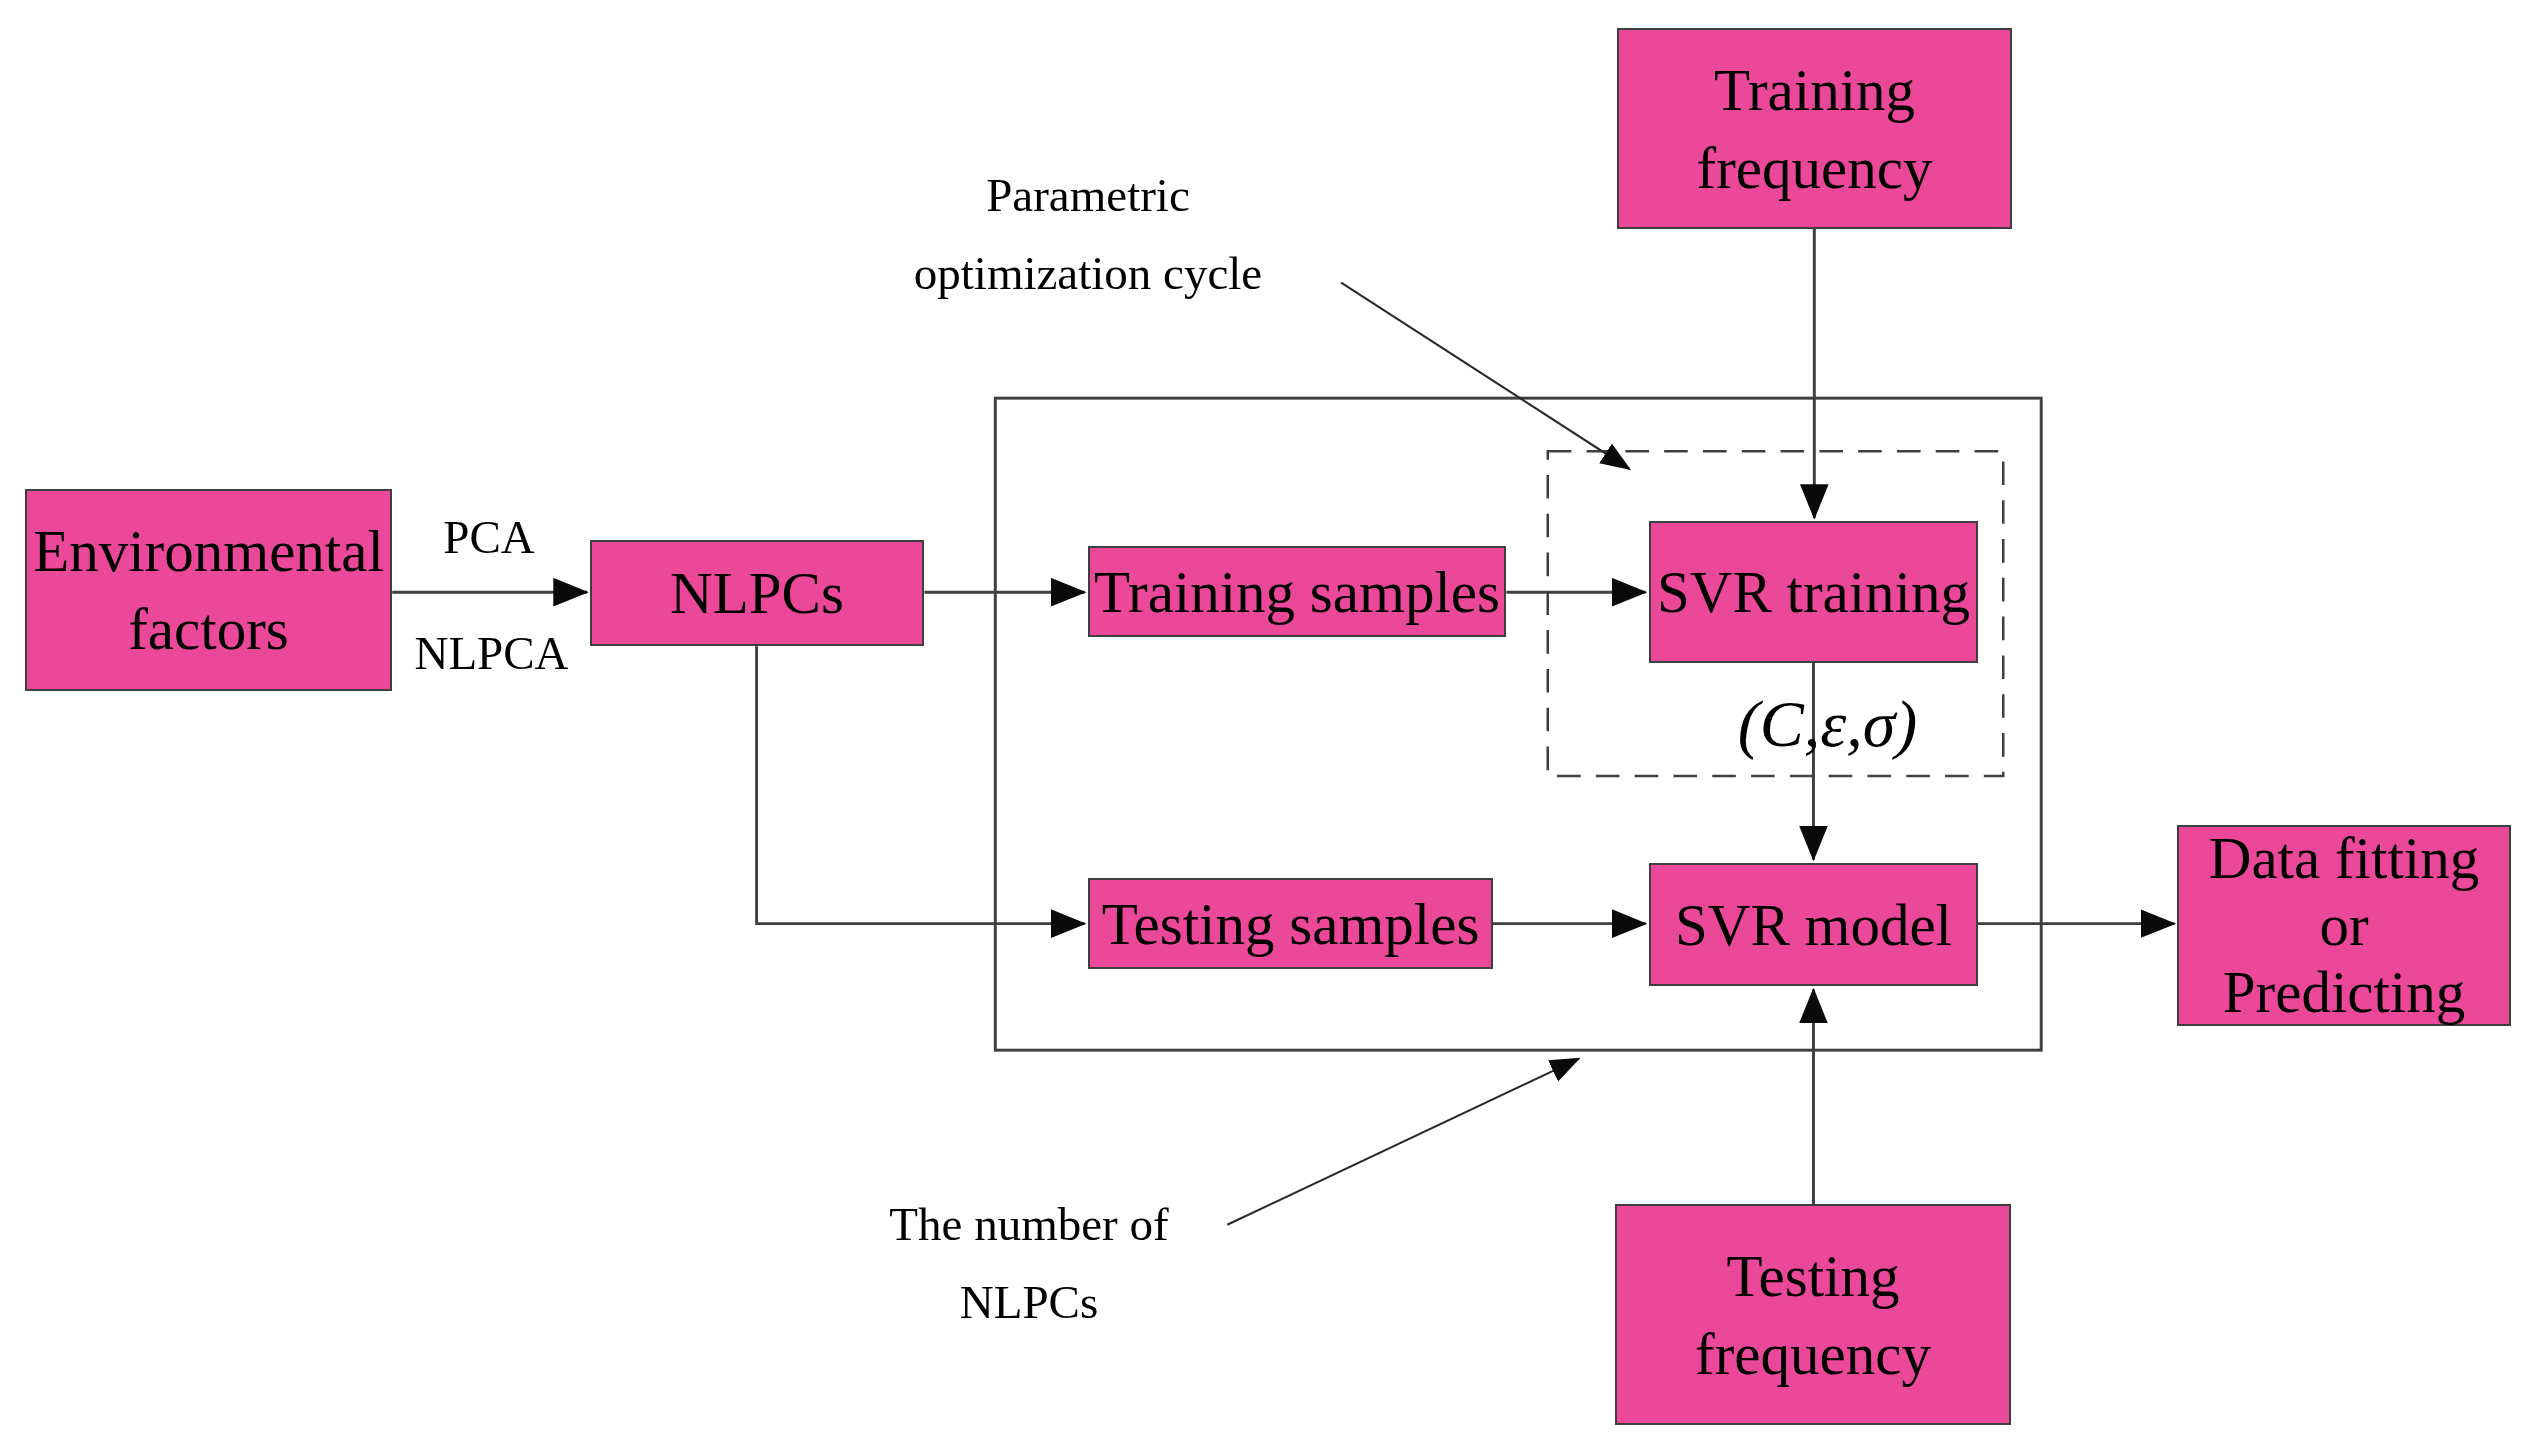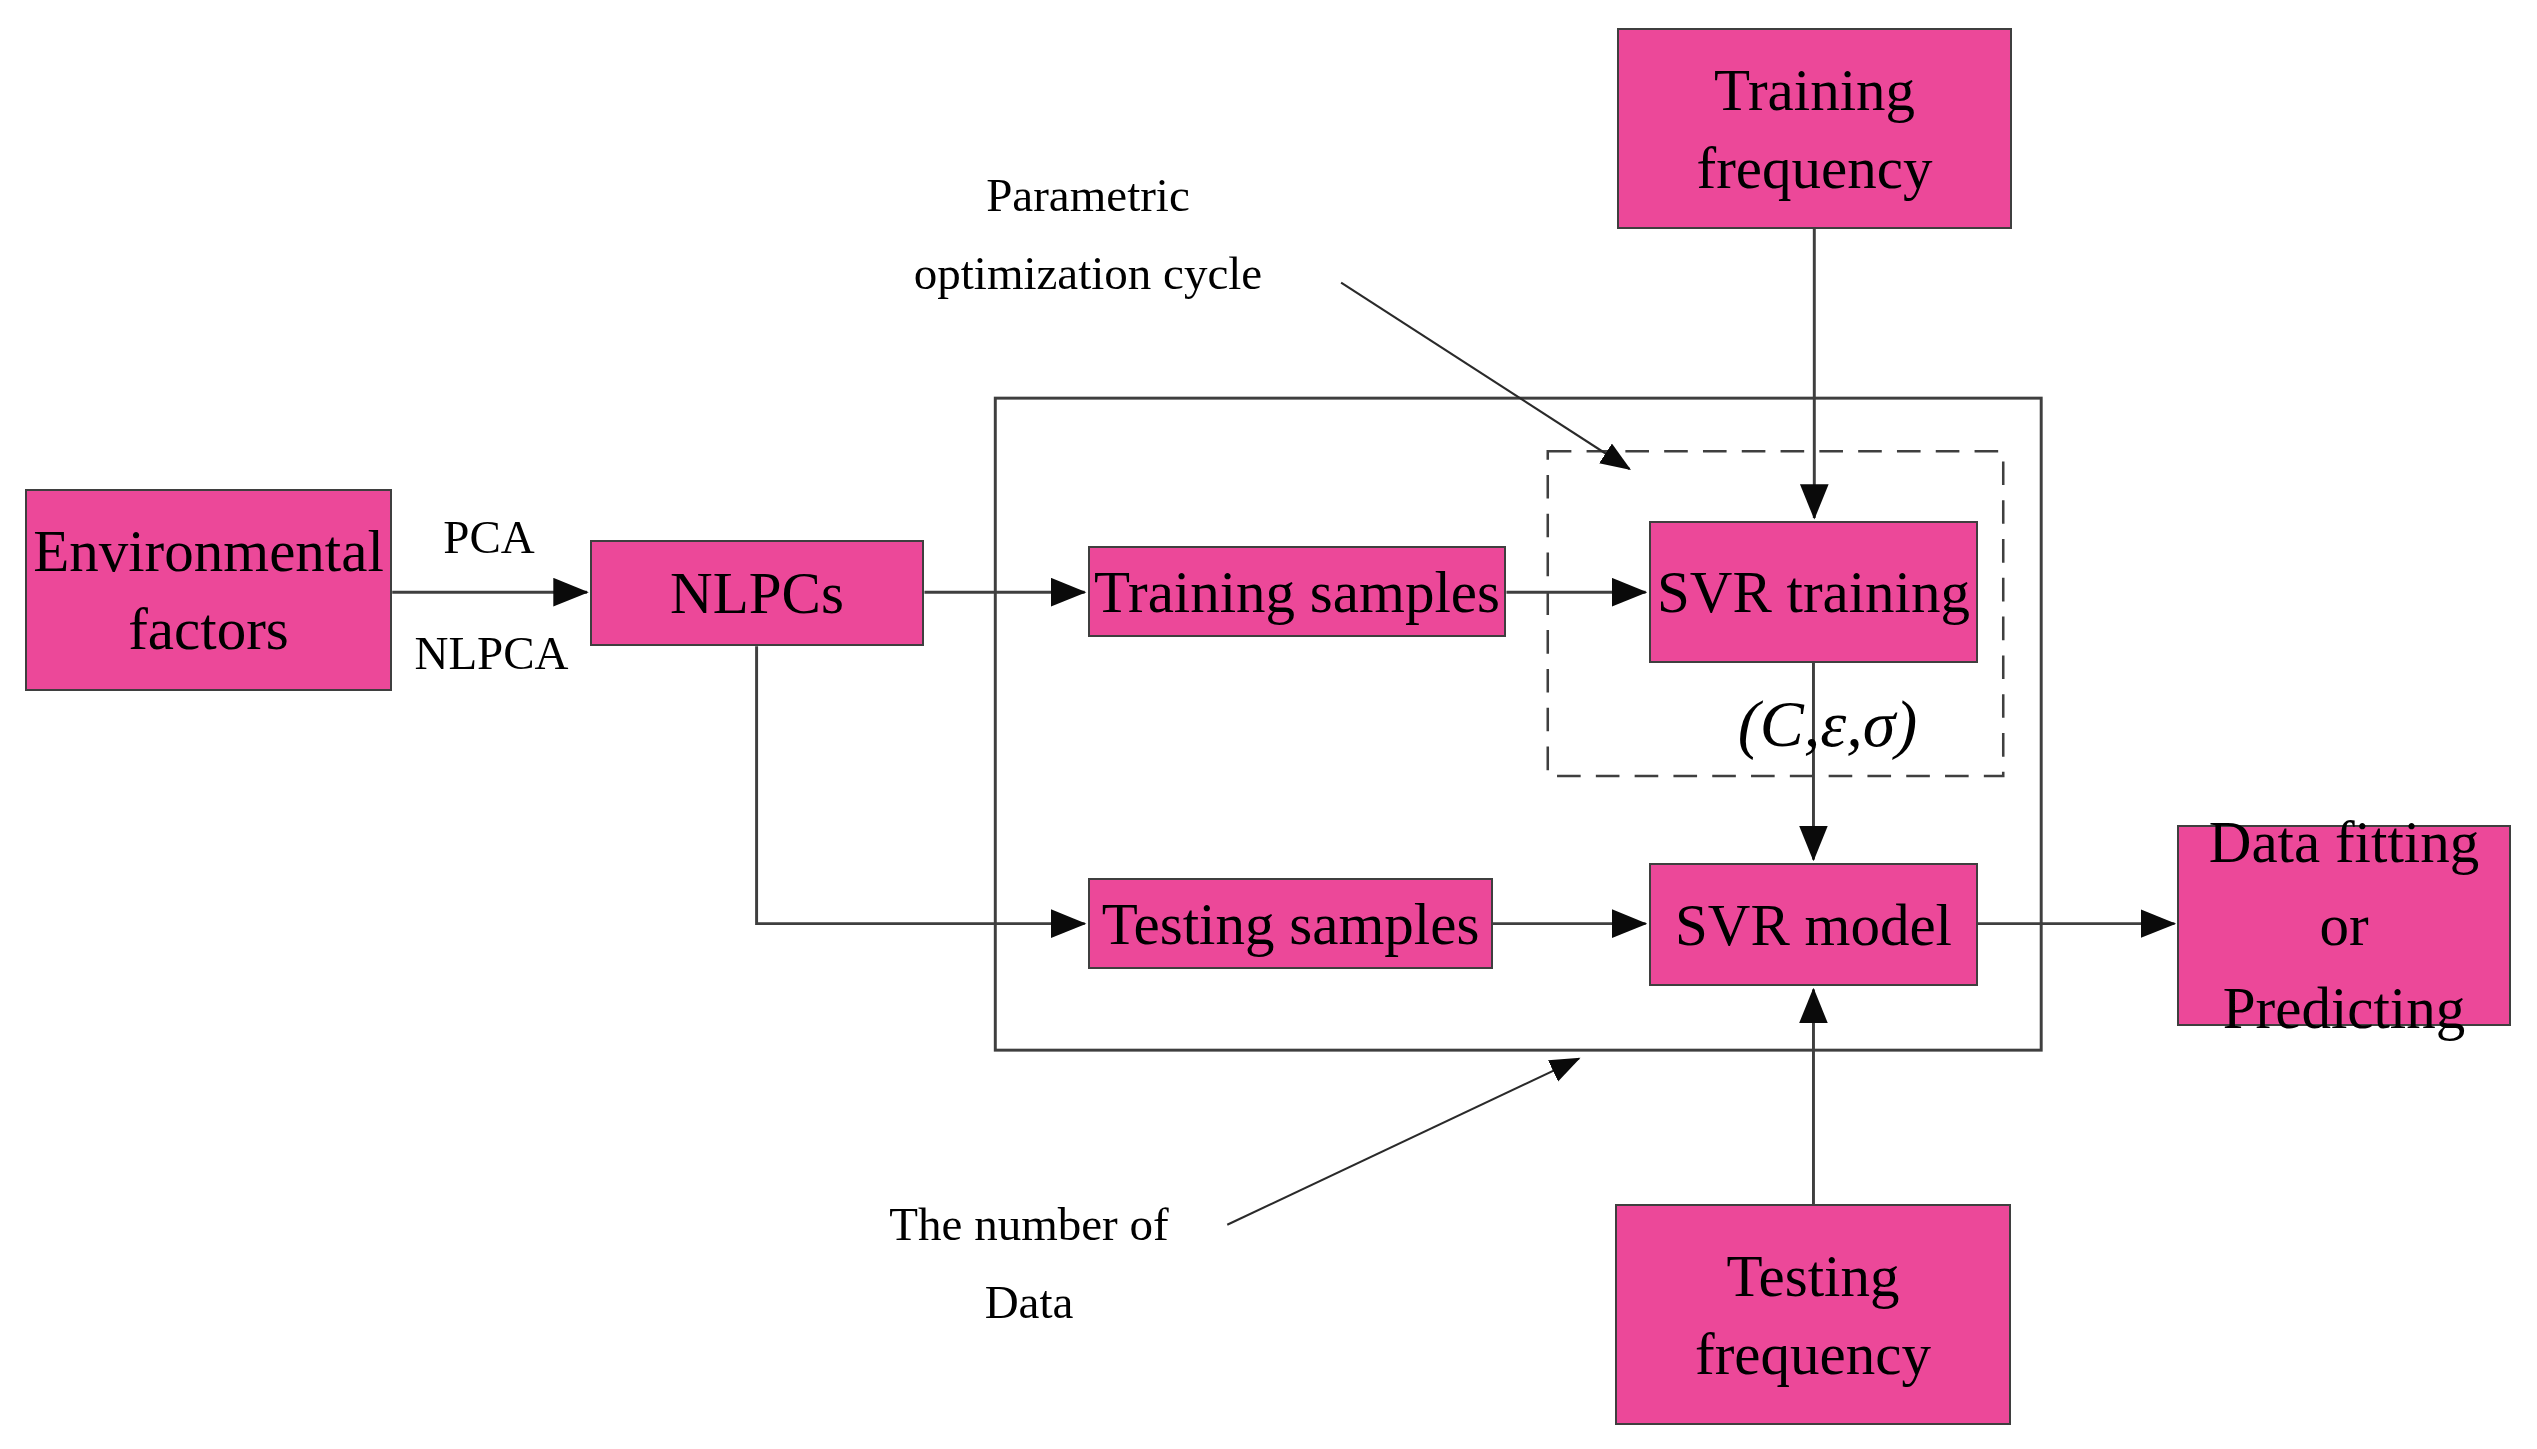--- a/index.html
+++ b/index.html
@@ -31,21 +31,21 @@
     background: #ec4899;
     display: flex;
     align-items: center;
     justify-content: center;
     text-align: center;
     font-size: 59px;
     line-height: 78px;
     white-space: pre-line;
     z-index: 2;
   }
-  .node.tight { line-height: 83px; }
+  .node.tight { line-height: 67px; }
   .float-label {
     position: absolute;
     text-align: center;
     font-size: 47px;
     line-height: 78px;
     white-space: pre-line;
     z-index: 3;
   }
   .param-label {
     font-style: italic;
@@ -121,16 +121,16 @@
   <div class="float-label" style="left:388px; top:498px; width:202px;">PCA</div>
 
   <div class="float-label param-label" style="left:1701px; top:685px; width:253px;">(C,ε,σ)</div>
 
   <div class="float-label" style="left:365px; top:614px; width:253px;">NLPCA</div>
 
   <div class="float-label" style="left:835px; top:156px; width:506px;">Parametric
 optimization cycle</div>
 
   <div class="float-label" style="left:776px; top:1185px; width:506px;">The number of
-Data</div>
+NLPCs</div>
 
 </div>
 
 
 </body></html>

